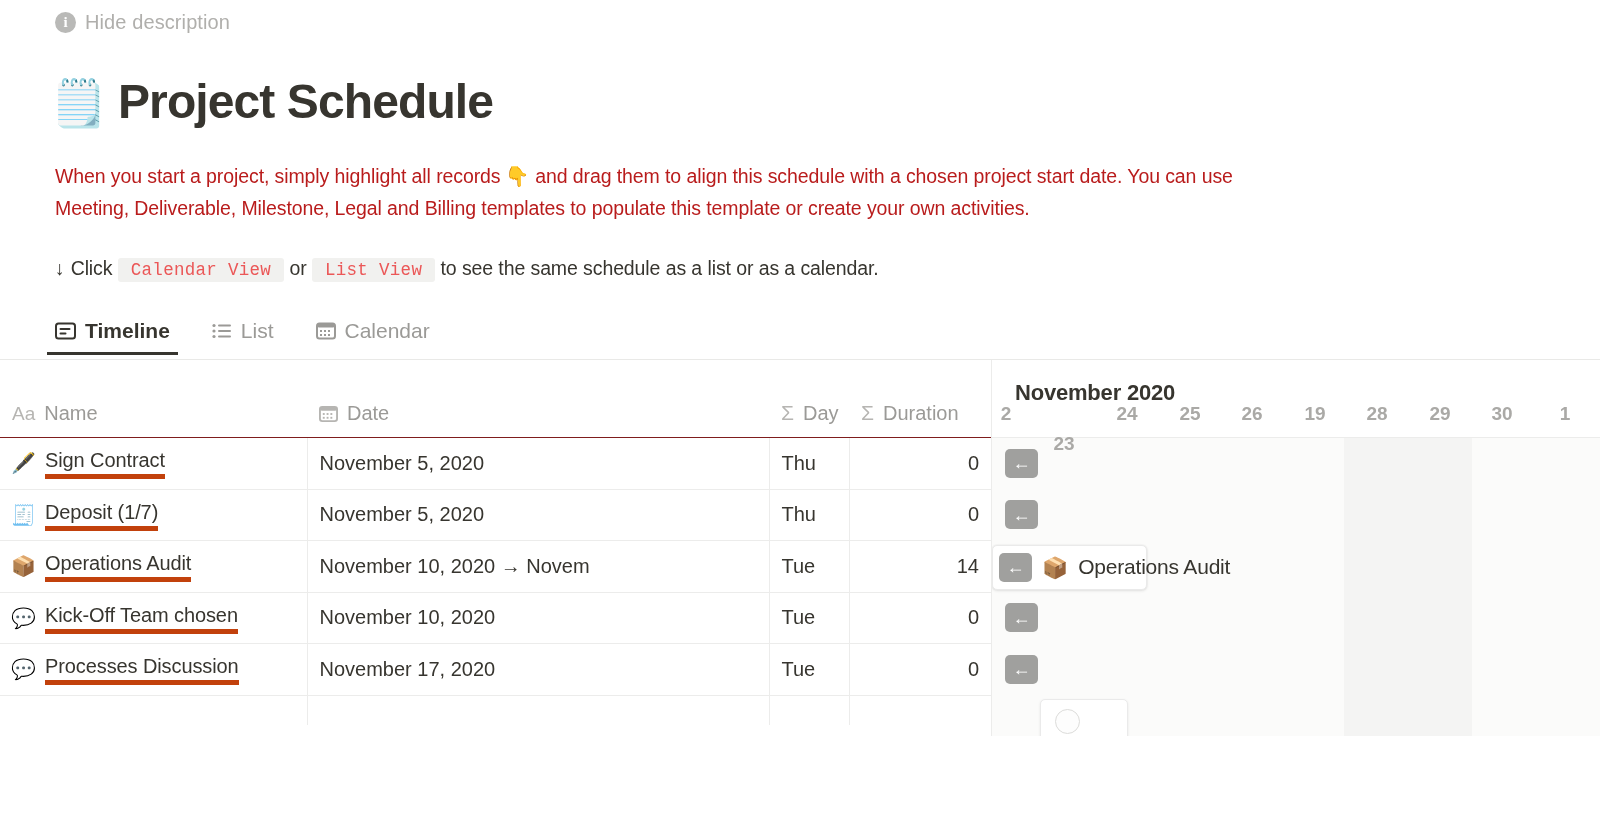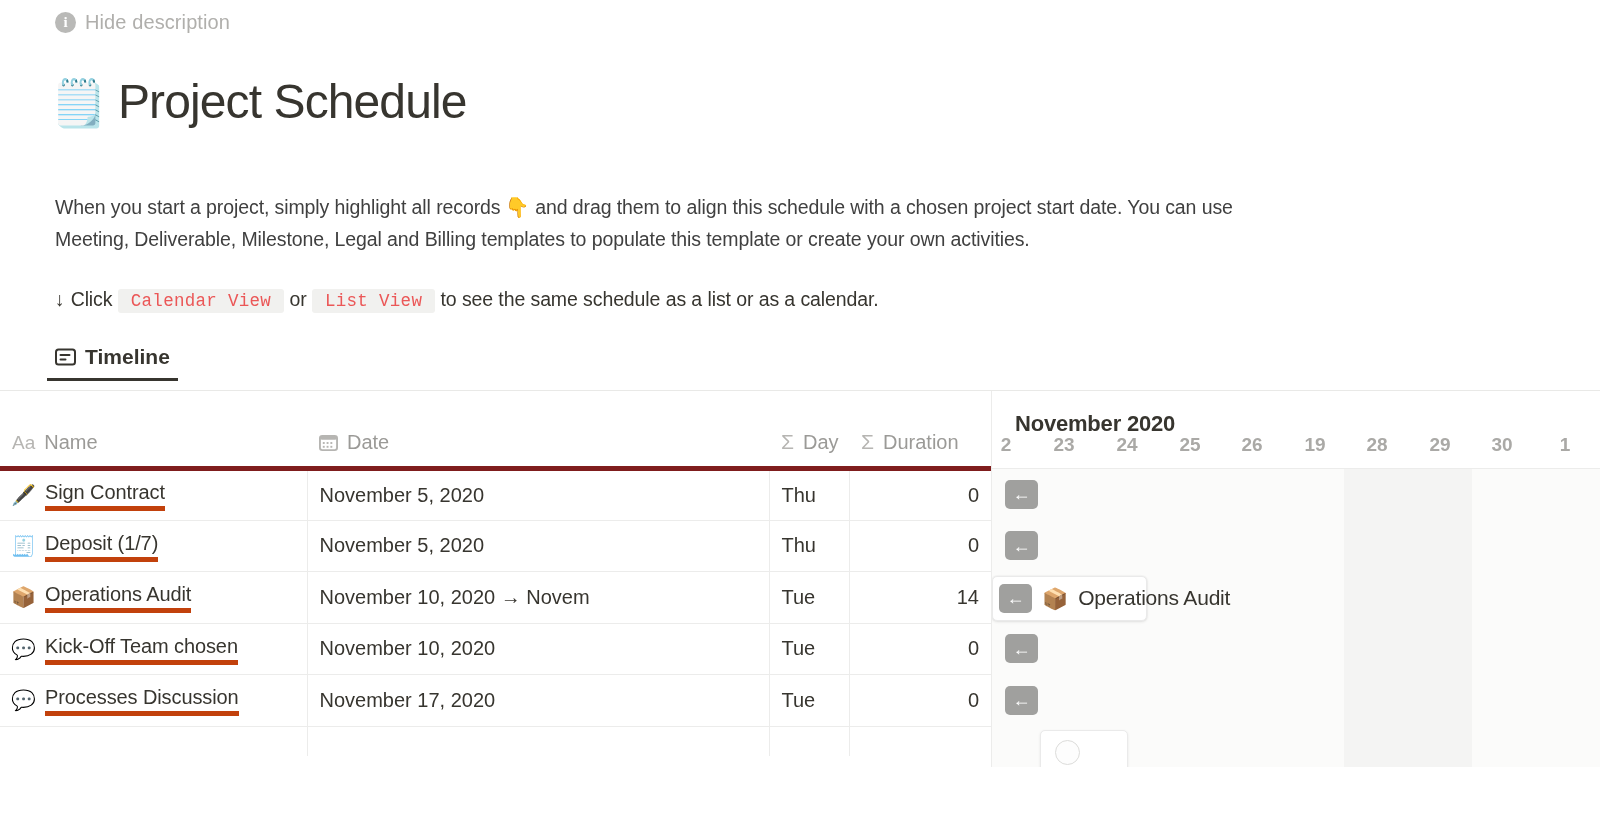--- a/index.html
+++ b/index.html
@@ -49,43 +49,42 @@
     font-size: 46px;
     line-height: 1;
     width: 50px;
     height: 56px;
     display: flex;
     align-items: center;
     justify-content: center;
   }
   .page-title {
     font-size: 48px;
-    font-weight: normal;
+    font-weight: bold;
     letter-spacing: -0.9px;
     color: #37352f;
     line-height: 1.1;
   }
 
   
   .desc {
     padding: 0 0 0 55px;
     max-width: 1260px;
   }
   .desc-bold {
     font-size: 19.5px;
     font-weight: bold;
     color: #37352f;
     margin-top: 26px;
     line-height: 1.45;
     letter-spacing: -0.1px;
   }
   .desc-para {
     font-size: 19.5px;
-    color: #404040;
-    margin-top: 31px;
+    color: #b91c1c;
     line-height: 1.62;
     letter-spacing: -0.1px;
     max-width: 1210px;
   }
   .desc-click {
     font-size: 19.5px;
     color: #37352f;
     margin-top: 30px;
     line-height: 1.5;
     letter-spacing: -0.1px;
@@ -97,27 +96,26 @@
     color: #eb5757;
     font-size: 17.5px;
     padding: 2px 13px;
     border-radius: 3px;
     letter-spacing: 0.3px;
   }
 
   
   .tabs {
     display: flex;
-    align-items: flex-start;
+    align-items: center;
     gap: 26px;
     padding: 0 0 0 47px;
     margin-top: 30px;
     border-bottom: 1px solid #e9e9e7;
     height: 46px;
-    flex-direction: column;
   }
   .tab {
     display: flex;
     align-items: center;
     gap: 9px;
     padding: 0 8px 11px 8px;
     font-size: 21px;
     color: #9b9a97;
     cursor: pointer;
     position: relative;
@@ -152,21 +150,21 @@
     table-layout: fixed;
   }
   .grid-table th {
     height: 78px;
     vertical-align: bottom;
     padding: 0 0 12px 0;
     font-weight: normal;
     font-size: 20px;
     color: #9b9a97;
     text-align: left;
-    border-bottom: 5px solid #7f1d1d;
+    border-bottom: 1px solid #7f1d1d;
   }
   .th-inner {
     display: flex;
     align-items: center;
     gap: 9px;
     padding-left: 12px;
   }
   .th-inner.num { justify-content: flex-start; }
   .col-name   { width: 307px; }
   .col-date   { width: 462px; }
@@ -510,21 +508,21 @@
         </tr>
       </tbody>
     </table>
   </div>
 
   <div class="timeline-pane">
     <div class="tl-header">
       <div class="tl-month">November 2020</div>
       <div class="tl-days">
         <span class="tl-day" style="left:-17px;">2</span>
-        <span class="tl-day" style="left:41px;">23</span>
+        <span class="tl-day" style="left:41px;margin-top:30px;">23</span>
         <span class="tl-day" style="left:104px;">24</span>
         <span class="tl-day" style="left:167px;">25</span>
         <span class="tl-day" style="left:229px;text-align:center;">26</span>
         <span class="tl-day" style="left:292px;">19</span>
         <span class="tl-day" style="left:354px;">28</span>
         <span class="tl-day" style="left:417px;">29</span>
         <span class="tl-day" style="left:479px;">30</span>
         <span class="tl-day" style="left:542px;">1</span>
       </div>
     </div>

